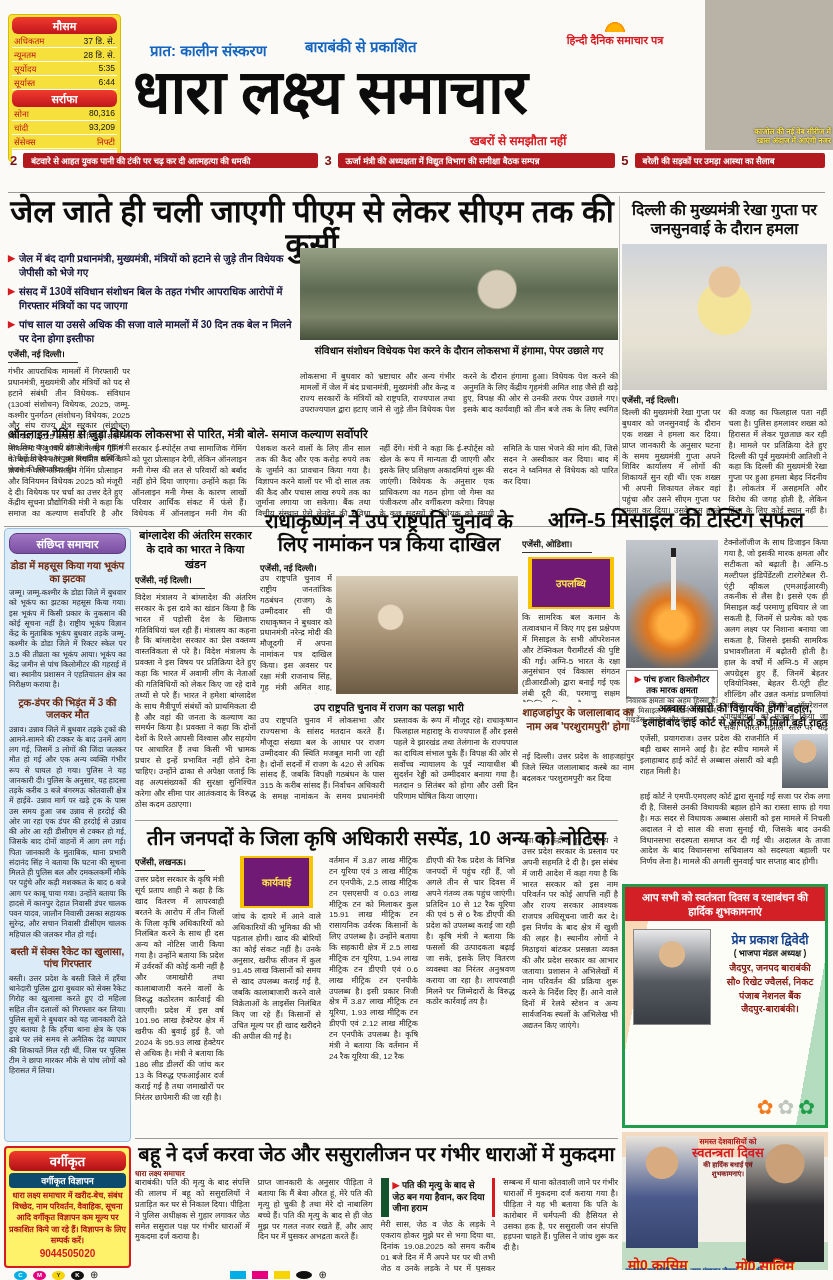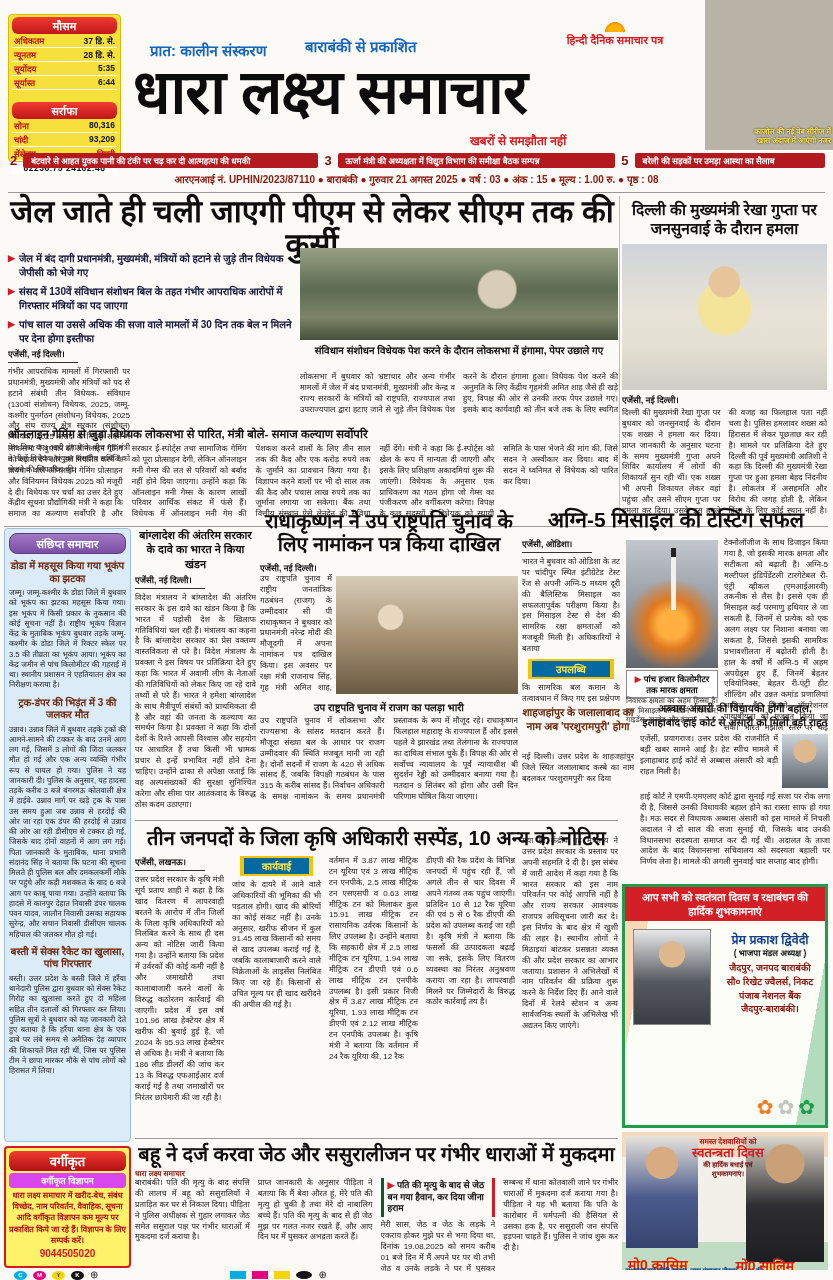--- a/index.html
+++ b/index.html
@@ -3,21 +3,21 @@
 <meta charset="utf-8">
 <style>
   * { margin:0; padding:0; box-sizing:border-box; }
   html,body { background:#e9e7ee; font-family:"Liberation Sans", sans-serif; }
   #paper { position:relative; width:833px; height:1280px; background:#fbfaf6; overflow:hidden; margin:0 auto; color:#1d1d1d; }
   .abs { position:absolute; }
 
   
   .weather { left:8px; top:14px; width:113px; height:148px; background:#f6e13c; border:1px solid #d8bb00; border-radius:4px; padding:2px 3px; }
   .wx-head { background:linear-gradient(180deg,#f23b2e,#c0161c); color:#fff; font-weight:bold; font-size:11px; text-align:center; border-radius:6px; padding:1px 0; }
-  .wx-row { display:flex; justify-content:space-between; font-size:8.5px; font-weight:bold; padding:1px 2px; border-bottom:1px solid #fff; }
+  .wx-row { display:flex; justify-content:space-between; font-size:8.5px; font-weight:normal; padding:1px 2px; border-bottom:1px solid #fff; }
   .wx-row .lbl { color:#c01414; }
   .wx-row .val { color:#111; }
   .wx-index { background:#fff; color:#111; font-size:8.5px; font-weight:bold; text-align:center; margin-top:1px; padding:1px 0; letter-spacing:.5px; }
 
   .ed-note { color:#1565c0; font-weight:bold; font-size:15px; }
   .paper-type { color:#d71920; font-weight:bold; font-size:11px; text-align:center; }
   .sun { width:22px; height:12px; margin:0 auto; background:radial-gradient(circle at 50% 100%, #ffb300 0 45%, #ff8a00 60%, rgba(255,255,255,0) 62%); border-radius:11px 11px 0 0; }
   .masthead-title { font-size:61px; font-weight:900; color:#0c0c0c; letter-spacing:-1px; white-space:nowrap; line-height:1; }
   .tagline { color:#d71920; font-weight:bold; font-size:12px; }
 
@@ -74,21 +74,21 @@
   .radha-head { left:260px; top:510px; width:258px; font-size:20px; font-weight:900; text-align:center; color:#0d0d0d; line-height:1.15; }
   .ph-radha { left:336px; top:576px; width:182px; height:118px;
      background: radial-gradient(circle at 30% 35%, #e8d8c0 0 8%, rgba(0,0,0,0) 9%),
      linear-gradient(180deg,#d8cdb8 0%, #a89274 50%, #6b5a44 100%); }
   .radha-intro { left:260px; top:574px; width:72px; height:120px; overflow:hidden; }
   .radha-cap { left:260px; top:700px; width:258px; text-align:center; font-size:10px; font-weight:900; color:#111; }
   .radha-body { left:260px; top:716px; width:258px; height:112px; column-count:2; column-gap:9px; overflow:hidden; }
 
   .agni-head { left:522px; top:505px; width:308px; font-size:21px; font-weight:900; text-align:center; color:#0d0d0d; }
   .agni-col { overflow:hidden; }
-  .label-box { background:#0369a1; color:#ffe84a; font-weight:bold; font-size:10px; text-align:center; border-top:2px solid #f7c400; border-bottom:2px solid #f7c400; border-left:4px solid #f7c400; border-right:4px solid #f7c400; padding:1px 0; margin:4px 6px; }
+  .label-box { background:#701a75; color:#ffe84a; font-weight:bold; font-size:10px; text-align:center; border-top:2px solid #f7c400; border-bottom:2px solid #f7c400; border-left:4px solid #f7c400; border-right:4px solid #f7c400; padding:17px 0; margin:4px 6px; }
   .ph-missile { left:626px; top:540px; width:92px; height:128px; position:absolute;
      background: radial-gradient(circle at 50% 66%, #ffb040 0 14%, #e07820 26%, rgba(120,120,124,0) 48%),
      linear-gradient(180deg,#c3c7cd 0%, #9aa0a8 45%, #63676d 100%); }
   .missile-rod { position:absolute; left:45px; top:8px; width:5px; height:62px; background:linear-gradient(180deg,#222 0 14%, #f2f0ea 14% 100%); }
   .missile-cap { left:626px; top:670px; width:92px; background:#fff; border:1px solid #888; font-size:8.5px; font-weight:900; color:#111; text-align:center; padding:2px; }
   .missile-cap::before { content:"▶ "; color:#d71920; }
   .cap-note { left:626px; top:696px; width:92px; font-size:7.4px; line-height:1.3; text-align:justify; color:#222; }
 
   .shah-head { left:522px; top:706px; width:112px; font-size:10.5px; font-weight:900; color:#6d2a10; text-align:center; line-height:1.3; }
   .shah-body { left:522px; top:752px; width:112px; height:78px; overflow:hidden; }
@@ -102,27 +102,27 @@
   .agri-head { left:135px; top:824px; width:483px; font-size:20px; font-weight:900; text-align:center; color:#0d0d0d; }
   .agri-cols { left:135px; top:856px; width:380px; height:280px; display:flex; gap:8px; }
   .agri-cols .c { flex:1; overflow:hidden; }
   .shah-cont { left:522px; top:836px; width:96px; height:300px; overflow:hidden; }
 
   
   .bahu-head { left:135px; top:1140px; width:483px; font-size:20px; font-weight:900; text-align:center; color:#0d0d0d; }
   .bahu-kicker { left:135px; top:1168px; font-size:7.5px; font-weight:bold; color:#8a1a10; }
   .bahu-cols { left:135px; top:1178px; width:483px; height:94px; display:flex; gap:8px; }
   .bahu-cols .c { flex:1; overflow:hidden; }
-  .pull-quote { border-left:3px solid #14532d; border-right:3px solid #d71920; padding:2px 4px; font-size:9px; font-weight:900; color:#111; line-height:1.3; margin-bottom:3px; }
+  .pull-quote { border-left:8px solid #14532d; border-right:3px solid #d71920; padding:2px 4px; font-size:9px; font-weight:900; color:#111; line-height:1.3; margin-bottom:3px; }
   .pull-quote::before { content:"▶ "; color:#d71920; }
 
   
   .classified { left:4px; top:1146px; width:127px; height:122px; background:#fff26b; border:2px solid #d71920; border-radius:4px; padding:3px; text-align:center; }
   .cl-title { background:linear-gradient(180deg,#f23b2e,#b01016); color:#fff; font-weight:900; font-size:13px; border-radius:6px; padding:1px 0; }
-  .cl-sub { background:#d946ef; color:#fff; font-weight:bold; font-size:9px; border-radius:4px; padding:1px 16px; margin:2px 0; }
+  .cl-sub { background:#0c4a6e; color:#fff; font-weight:bold; font-size:9px; border-radius:4px; padding:1px 16px; margin:2px 0; }
   .cl-body { font-size:8px; font-weight:bold; color:#b01016; line-height:1.4; }
   .cl-phone { color:#d71920; font-weight:900; font-size:10px; margin-top:2px; }
 
   
   .ad1 { left:622px; top:884px; width:206px; height:244px; border:3px solid #1e9e4a; background:
      linear-gradient(100deg, rgba(244,150,60,.35) 0 12%, rgba(255,255,255,0) 12%),
      linear-gradient(280deg, rgba(40,160,80,.35) 0 12%, rgba(255,255,255,0) 12%), #fdfdf8; }
   .ad1-banner { background:#d31f26; color:#fff; font-weight:900; font-size:10.5px; text-align:center; padding:3px 8px; line-height:1.35; }
   .ad1-photo { position:absolute; left:8px; top:42px; width:78px; height:96px; border:1px solid #888;
      background: radial-gradient(circle at 50% 26%, #dfb78c 0 16%, rgba(0,0,0,0) 17%), linear-gradient(180deg,#e8e8ea 0%, #555a60 55%, #3a3e44 100%); }
@@ -171,21 +171,21 @@
         <span class="val">28 डि. से.</span>
       </div>
     <div class="wx-row">
         <span class="lbl">सूर्योदय</span>
         <span class="val">5:35</span>
       </div>
     <div class="wx-row">
         <span class="lbl">सूर्यास्त</span>
         <span class="val">6:44</span>
       </div>
-    <div class="wx-head" style="margin-top:12px">सर्राफा</div>
+    <div class="wx-head" style="margin-top:0">सर्राफा</div>
     <div class="wx-row">
         <span class="lbl">सोना</span>
         <span class="val">80,316</span>
       </div>
     <div class="wx-row">
         <span class="lbl">चांदी</span>
         <span class="val">93,209</span>
       </div>
     <div class="wx-row">
         <span class="lbl">सेंसेक्स</span>
@@ -211,21 +211,20 @@
   </div>
 
   <div class="abs teaser-strip">
     <span class="t-num">2</span>
     <span class="t-box" style="flex:1.6">बंटवारे से आहत युवक पानी की टंकी पर चढ़ कर दी आत्महत्या की धमकी</span>
     <span class="t-num">3</span>
     <span class="t-box" style="flex:1.5">ऊर्जा मंत्री की अध्यक्षता में विद्युत विभाग की समीक्षा बैठक सम्पन्न</span>
     <span class="t-num">5</span>
     <span class="t-box" style="flex:1">बरेली की सड़कों पर उमड़ा आस्था का सैलाब</span>
   </div>
-  <div class="abs infobar">आरएनआई नं. UPHIN/2023/87110  ●  बाराबंकी  ●  गुरुवार 21 अगस्त 2025  ●  वर्ष : 03  ●  अंक : 15  ●  मूल्य : 1.00 रु.  ●  पृष्ठ : 08</div>
   <div class="abs hr" style="left:8px; top:192px; width:817px;"></div>
 
   <div class="abs main-head">जेल जाते ही चली जाएगी पीएम से लेकर सीएम तक की कुर्सी</div>
   <div class="abs side-head">दिल्ली की मुख्यमंत्री रेखा गुप्ता पर जनसुनवाई के दौरान हमला</div>
   <div class="abs vline" style="left:619px; top:196px; height:330px;"></div>
 
   <div class="abs bullets">
     <div class="bullet">
         <span>जेल में बंद दागी प्रधानमंत्री, मुख्यमंत्री, मंत्रियों को हटाने से जुड़े तीन विधेयक जेपीसी को भेजे गए</span>
       </div>
@@ -277,21 +276,20 @@
   <div class="abs byline" style="left:260px; top:562px;">एजेंसी, नई दिल्ली।</div>
   <div class="abs radha-intro body-txt">उप राष्ट्रपति चुनाव में राष्ट्रीय जनतांत्रिक गठबंधन (राजग) के उम्मीदवार सी पी राधाकृष्णन ने बुधवार को प्रधानमंत्री नरेन्द्र मोदी की मौजूदगी में अपना नामांकन पत्र दाखिल किया। इस अवसर पर रक्षा मंत्री राजनाथ सिंह, गृह मंत्री अमित शाह, भाजपा अध्यक्ष जेपी नड्डा समेत कई केंद्रीय मंत्री उपस्थित रहे।</div>
   <div class="abs photo ph-radha"></div>
   <div class="abs radha-cap">उप राष्ट्रपति चुनाव में राजग का पलड़ा भारी</div>
   <div class="abs radha-body body-txt">उप राष्ट्रपति चुनाव में लोकसभा और राज्यसभा के सांसद मतदान करते हैं। मौजूदा संख्या बल के आधार पर राजग उम्मीदवार की स्थिति मजबूत मानी जा रही है। दोनों सदनों में राजग के 420 से अधिक सांसद हैं, जबकि विपक्षी गठबंधन के पास 315 के करीब सांसद हैं। निर्वाचन अधिकारी के समक्ष नामांकन के समय प्रधानमंत्री प्रस्तावक के रूप में मौजूद रहे। राधाकृष्णन फिलहाल महाराष्ट्र के राज्यपाल हैं और इससे पहले वे झारखंड तथा तेलंगाना के राज्यपाल का दायित्व संभाल चुके हैं। विपक्ष की ओर से सर्वोच्च न्यायालय के पूर्व न्यायाधीश बी सुदर्शन रेड्डी को उम्मीदवार बनाया गया है। मतदान 9 सितंबर को होगा और उसी दिन परिणाम घोषित किया जाएगा।</div>
 
   <div class="abs agni-head">अग्नि-5 मिसाइल की टेस्टिंग सफल</div>
   <div class="abs agni-col" style="left:522px; top:538px; width:98px; height:164px;">
     <div class="byline">एजेंसी, ओडिशा।</div>
     <div class="b-rule"></div>
-    <div class="body-txt">भारत ने बुधवार को ओडिशा के तट पर चांदीपुर स्थित इंटीग्रेटेड टेस्ट रेंज से अपनी अग्नि-5 मध्यम दूरी की बैलिस्टिक मिसाइल का सफलतापूर्वक परीक्षण किया है। इस मिसाइल टेस्ट से देश की सामरिक रक्षा क्षमताओं को मजबूती मिली है। अधिकारियों ने बताया</div>
     <div class="label-box">उपलब्धि</div>
     <div class="body-txt">कि सामरिक बल कमान के तत्वावधान में किए गए इस प्रक्षेपण में मिसाइल के सभी ऑपरेशनल और टेक्निकल पैरामीटर्स की पुष्टि की गई। अग्नि-5 भारत के रक्षा अनुसंधान एवं विकास संगठन (डीआरडीओ) द्वारा बनाई गई एक लंबी दूरी की, परमाणु सक्षम बैलिस्टिक मिसाइल है।</div>
   </div>
   <div class="photo ph-missile">
       <div class="missile-rod"></div>
     </div>
   <div class="abs missile-cap">पांच हजार किलोमीटर तक मारक क्षमता</div>
   <div class="abs cap-note">निवारक क्षमता का अहम हिस्सा है। इस मिसाइल को मॉडर्न नेविगेशन, गाइडेंस, वारहेड और इंजन</div>
   <div class="abs agni-col body-txt" style="left:724px; top:538px; width:104px; height:196px;">टेक्नोलॉजीज के साथ डिजाइन किया गया है, जो इसकी मारक क्षमता और सटीकता को बढ़ाती है। अग्नि-5 मल्टीपल इंडिपेंडेंटली टारगेटेबल री-एंट्री व्हीकल (एमआईआरवी) तकनीक से लैस है। इससे एक ही मिसाइल कई परमाणु हथियार ले जा सकती है, जिनमें से प्रत्येक को एक अलग लक्ष्य पर निशाना बनाया जा सकता है, जिससे इसकी सामरिक प्रभावशीलता में बढ़ोतरी होती है। हाल के वर्षों में अग्नि-5 में अहम अपग्रेड्स हुए हैं, जिनमें बेहतर एवियोनिक्स, बेहतर री-एंट्री हीट शील्डिंग और उन्नत कमांड प्रणालियां शामिल हैं, जिससे ऑपरेशनल पायाबीयता को मजबूत किया जा सके। भारत मझोले स्तर पर कई वारहेड ले जाने की क्षमता पर भी काम कर रहा है, जिससे एक ही मिसाइल समय रहते कई ठिकानों पर निशाना साधते हुए अपनी प्रतिरोधक क्षमता कई गुना बढ़ा सकेगी।</div>
 

